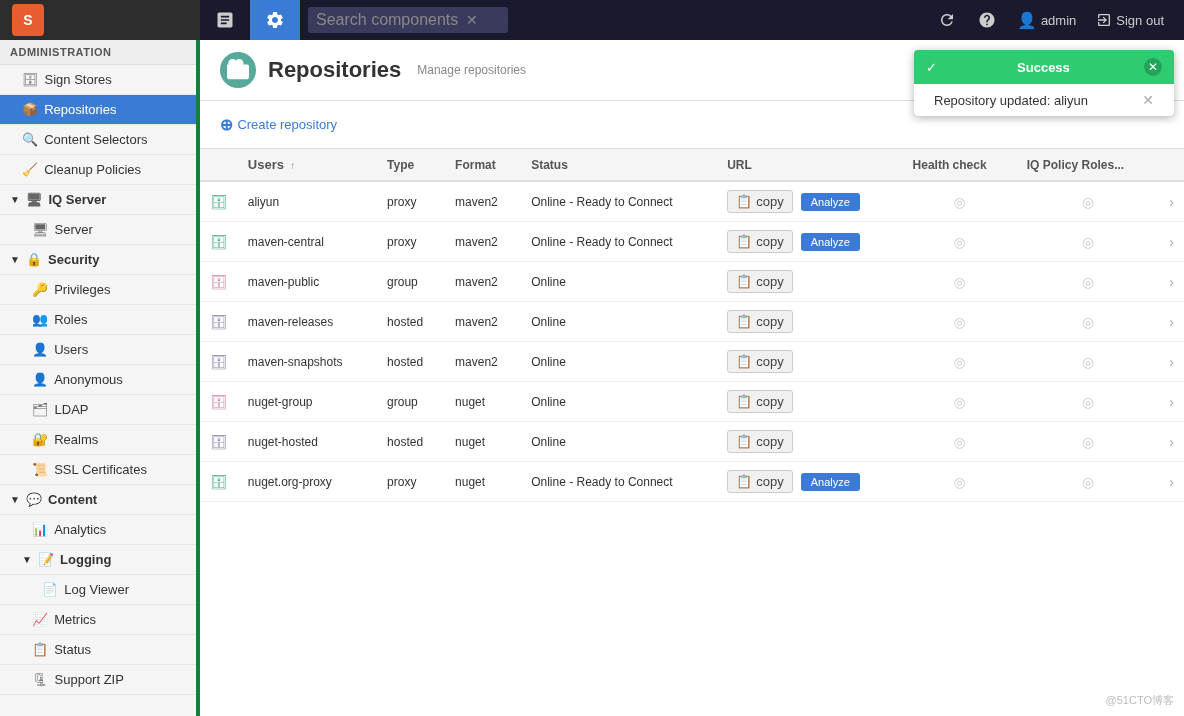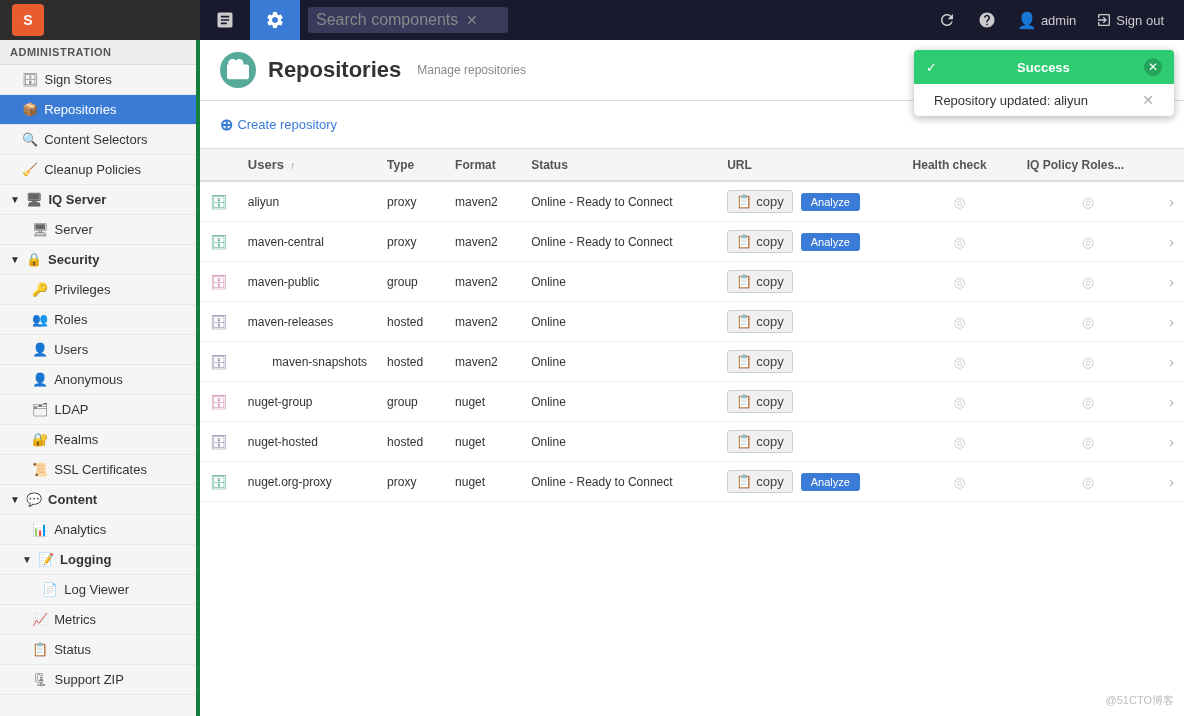--- a/index.html
+++ b/index.html
@@ -464,21 +464,21 @@
         <span class="health-icon">◎</span>
       </td>
       <td style="text-align:center;">
         <span class="row-arrow">›</span>
       </td>
     </tr>
           <tr>
       <td>
         <span style="color:#88a;font-size:14px;">🗄</span>
       </td>
-      <td style="font-weight:500;text-align:right;">maven-snapshots</td>
+      <td style="font-weight:500;">maven-snapshots</td>
       <td>hosted</td>
       <td>maven2</td>
       <td>Online</td>
       <td>
         <div class="url-cell">
           <button class="btn-copy">
             <span>📋</span>
             <span>copy</span>
           </button>
 

